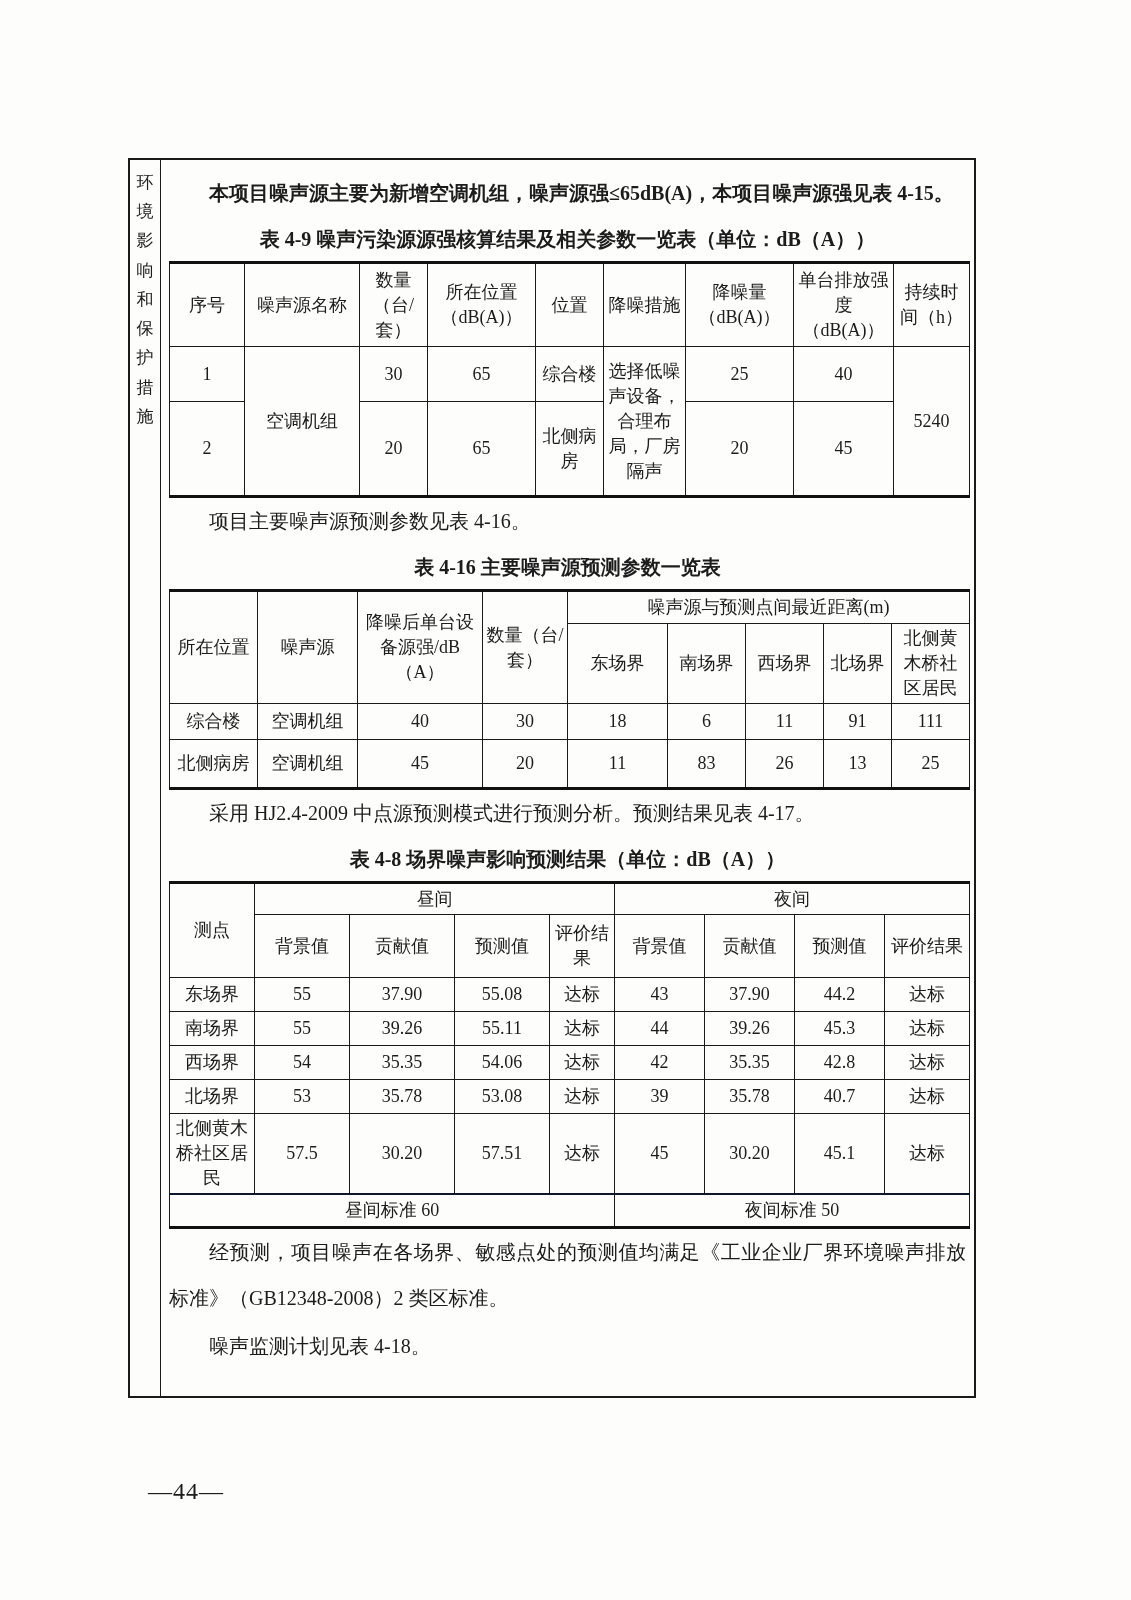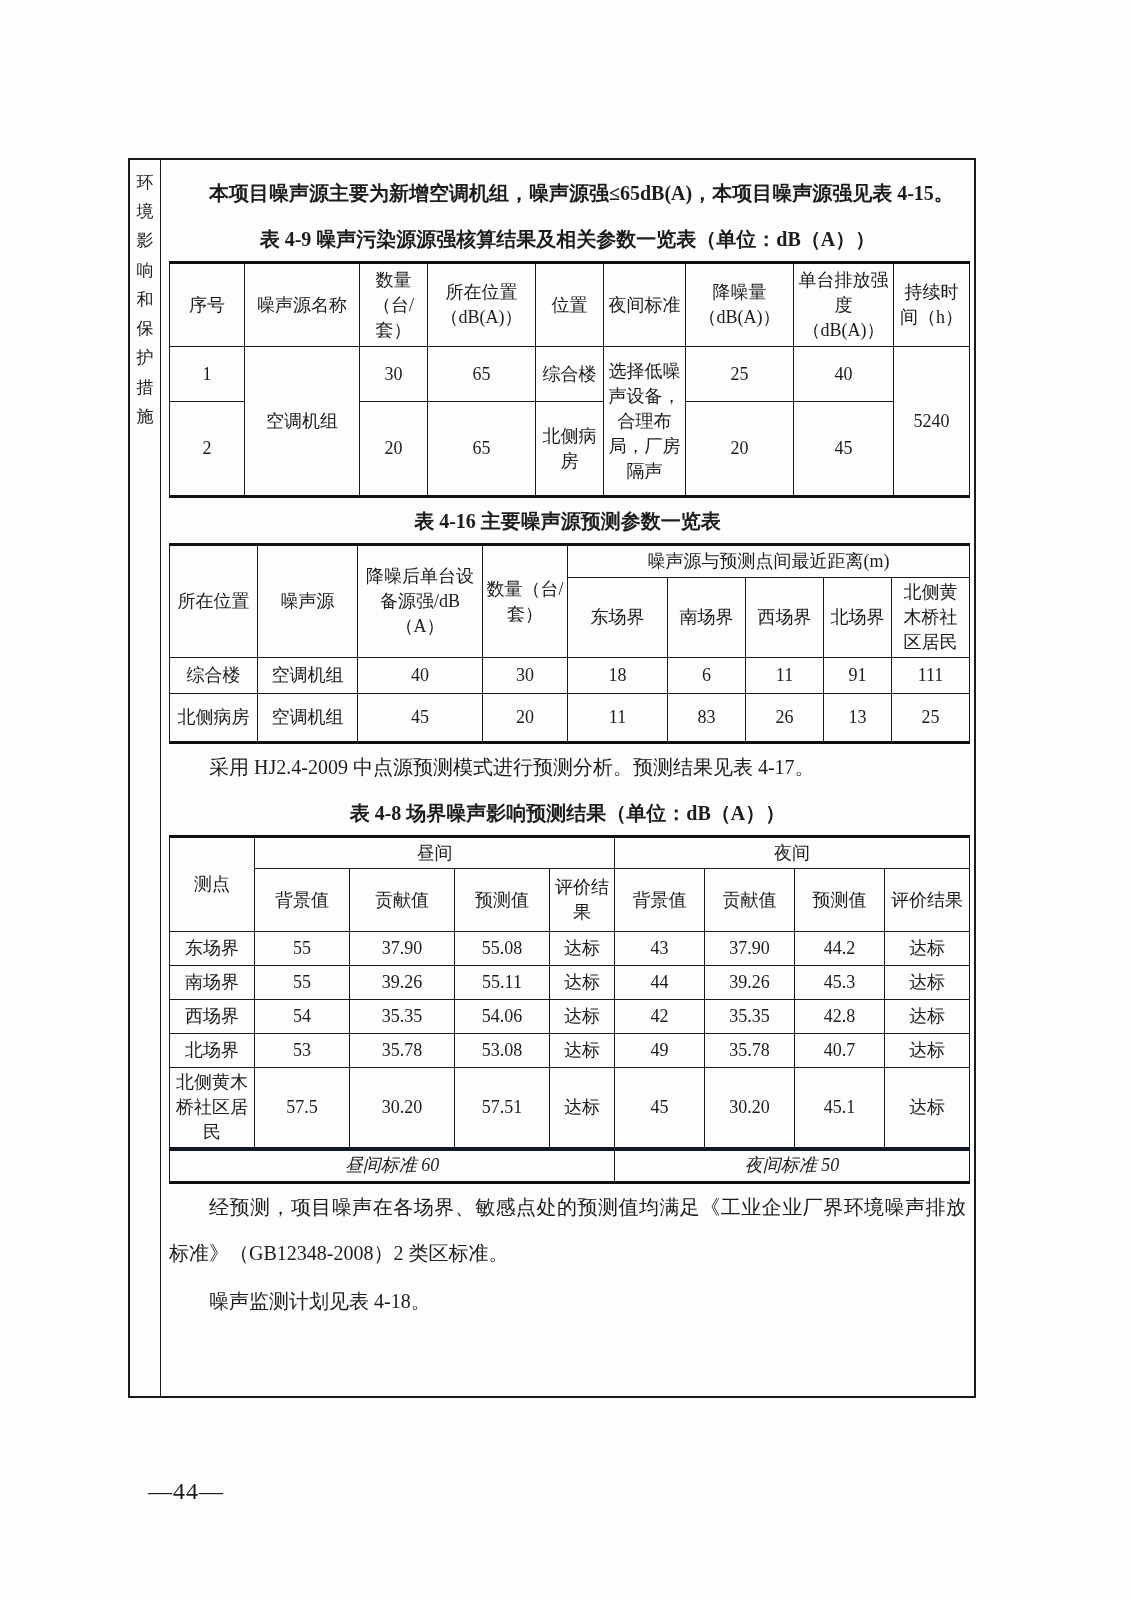--- a/index.html
+++ b/index.html
@@ -61,21 +61,21 @@
     font-size:18px;
   }
   th, td {
     border:1px solid #1a1a1a;
     text-align:center;
     vertical-align:middle;
     font-weight:normal;
     padding:2px 3px;
     line-height:25px;
   }
-  table .thick-top td { border-top:4px solid #0f172a;font-style:italic; }
+  table .thick-top td { border-top:2px solid #0f172a; }
   .t415 .hrow th { height:84px; }
   .t415 .r1 td { height:55px; }
   .t415 .r2 td { height:95px; }
   .t416 .h1 th { height:33px; }
   .t416 .h2 th { height:62px; }
   .t416 .r1 td { height:36px; }
   .t416 .r2 td { height:49px; }
   .t417 .h1 th { height:32px; }
   .t417 .h2 th { height:63px; }
   .t417 .dr td { height:34px; }
@@ -120,21 +120,21 @@
           <col style="width:100px">
           <col style="width:76px">
       </colgroup>
       <tbody>
           <tr class="hrow">
         <th>序号</th>
         <th>噪声源名称</th>
         <th>数量（台/套）</th>
         <th>所在位置（dB(A)）</th>
         <th>位置</th>
-        <th>夜间标准</th>
+        <th>降噪措施</th>
         <th>降噪量（dB(A)）</th>
         <th>单台排放强度（dB(A)）</th>
         <th>持续时间（h）</th>
       </tr>
       <tr class="r1">
         <td>1</td>
         <td rowspan="2">空调机组</td>
         <td>30</td>
         <td>65</td>
         <td>综合楼</td>
@@ -147,20 +147,21 @@
         <td>2</td>
         <td>20</td>
         <td>65</td>
         <td>北侧病房</td>
         <td>20</td>
         <td>45</td>
       </tr>
     </tbody>
       </table>
 
+    <p class="para">项目主要噪声源预测参数见表 4-16。</p>
 
     <div class="tbl-title">表 4-16 主要噪声源预测参数一览表</div>
 
     <table class="t416">
       <colgroup>
         <col style="width:88px">
           <col style="width:100px">
           <col style="width:125px">
         <col style="width:85px">
           <col style="width:100px">
@@ -273,21 +274,21 @@
         <td>35.35</td>
         <td>42.8</td>
         <td>达标</td>
       </tr>
       <tr class="dr">
         <td>北场界</td>
         <td>53</td>
         <td>35.78</td>
         <td>53.08</td>
         <td>达标</td>
-        <td>49</td>
+        <td>39</td>
         <td>35.78</td>
         <td>40.7</td>
         <td>达标</td>
       </tr>
       <tr class="big">
         <td>北侧黄木桥社区居民</td>
         <td>57.5</td>
         <td>30.20</td>
         <td>57.51</td>
         <td>达标</td>

